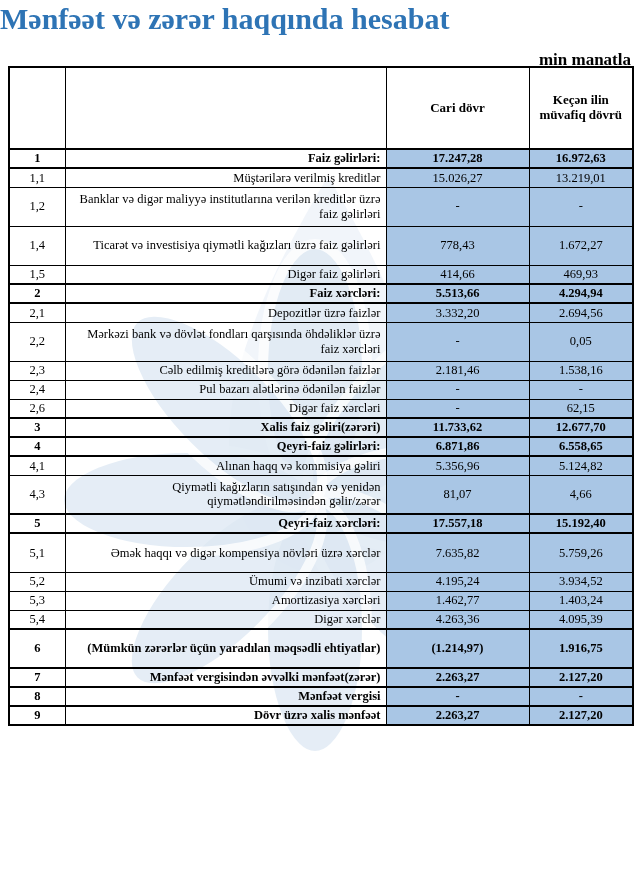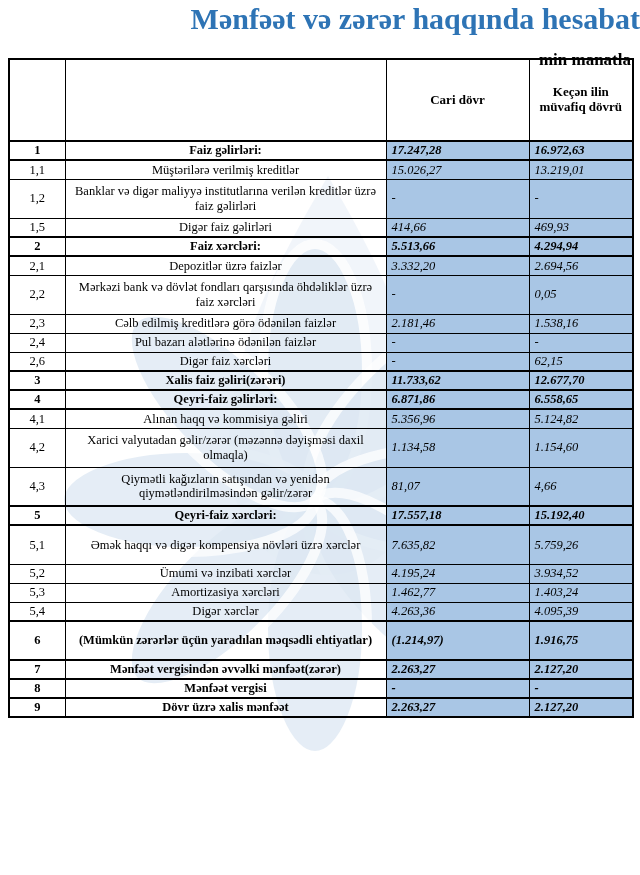--- a/index.html
+++ b/index.html
@@ -6,36 +6,36 @@
   body{
     width:640px;height:875px;
     background:#ffffff;
     font-family:"Liberation Serif","DejaVu Serif",serif;
     color:#000;
     position:relative;
     overflow:hidden;
   }
   .page-title{
     position:absolute;top:2px;left:0;width:640px;
-    text-align:right;
+    text-align:left;
     font-size:30px;font-weight:bold;
     color:var(--title-blue,#2e74b5);
     letter-spacing:0px;
   }
   .unit-note{
     position:absolute;top:50px;right:9px;
     font-size:17px;font-weight:bold;
   }
   .watermark{
     position:absolute;left:60px;top:170px;
     width:520px;height:600px;
     z-index:0;pointer-events:none;
   }
   table.pnl{
-    position:absolute;left:8px;top:58px;
+    position:absolute;left:8px;top:66px;
     width:624px;
     border-collapse:collapse;
     table-layout:fixed;
     z-index:1;
     font-size:12.5px;
   }
   table.pnl th, table.pnl td{
     border:1px solid #000;
     padding:1px 5px;
     line-height:1.15;
@@ -48,26 +48,25 @@
     font-weight:bold;text-align:center;
     font-size:13px;background:transparent;
   }
   tr.h1{height:19px;}
   tr.h2{height:39px;padding-left:15px;}
   tr.bold td{
     font-weight:bold;
     border-top-width:2px;border-bottom-width:2px;
   }
   td.num{text-align:center;width:56px;}
-  td.lbl{text-align:center;}
+  td.lbl{text-align:right;}
   td.val{
-    text-align:left;
+    text-align:center;
     background:var(--cell-blue,#a9c6e5);
     padding-right:7px;
-    font-style:italic;
   }
 </style>
 </head>
 <body>
 
 <svg class="watermark" viewBox="0 0 520 600" aria-hidden="true">
   <g id="wm-drop">
       <path d="M268 6 C 200 120, 150 230, 176 330 C 205 430, 330 430, 356 330 C 382 230, 336 120, 268 6 Z" fill="#e9f0f8" opacity="0.65"></path>
     </g>
   <g id="wm-petals" transform="translate(255,330)">
@@ -112,20 +111,26 @@
         <td class="lbl">Müştərilərə verilmiş kreditlər</td>
         <td class="val">15.026,27</td>
         <td class="val">13.219,01</td>
       </tr>
       <tr class="h2">
         <td class="num">1,2</td>
         <td class="lbl">Banklar və digər maliyyə institutlarına verilən kreditlər üzrə faiz gəlirləri</td>
         <td class="val">-</td>
         <td class="val">-</td>
       </tr>
+      <tr class="h2">
+        <td class="num">1,4</td>
+        <td class="lbl">Ticarət və investisiya qiymətli kağızları üzrə faiz gəlirləri</td>
+        <td class="val">778,43</td>
+        <td class="val">1.672,27</td>
+      </tr>
       <tr class="h1">
         <td class="num">1,5</td>
         <td class="lbl">Digər faiz gəlirləri</td>
         <td class="val">414,66</td>
         <td class="val">469,93</td>
       </tr>
       <tr class="h1 bold">
         <td class="num">2</td>
         <td class="lbl">Faiz xərcləri:</td>
         <td class="val">5.513,66</td>
@@ -171,26 +176,20 @@
         <td class="num">4</td>
         <td class="lbl">Qeyri-faiz gəlirləri:</td>
         <td class="val">6.871,86</td>
         <td class="val">6.558,65</td>
       </tr>
       <tr class="h1">
         <td class="num">4,1</td>
         <td class="lbl">Alınan haqq və kommisiya gəliri</td>
         <td class="val">5.356,96</td>
         <td class="val">5.124,82</td>
-      </tr>
-      <tr class="h2">
-        <td class="num">4,2</td>
-        <td class="lbl">Xarici valyutadan gəlir/zərər (məzənnə dəyişməsi daxil olmaqla)</td>
-        <td class="val">1.134,58</td>
-        <td class="val">1.154,60</td>
       </tr>
       <tr class="h2">
         <td class="num">4,3</td>
         <td class="lbl">Qiymətli kağızların satışından və yenidən qiymətləndirilməsindən gəlir/zərər</td>
         <td class="val">81,07</td>
         <td class="val">4,66</td>
       </tr>
       <tr class="h1 bold">
         <td class="num">5</td>
         <td class="lbl">Qeyri-faiz xərcləri:</td>

